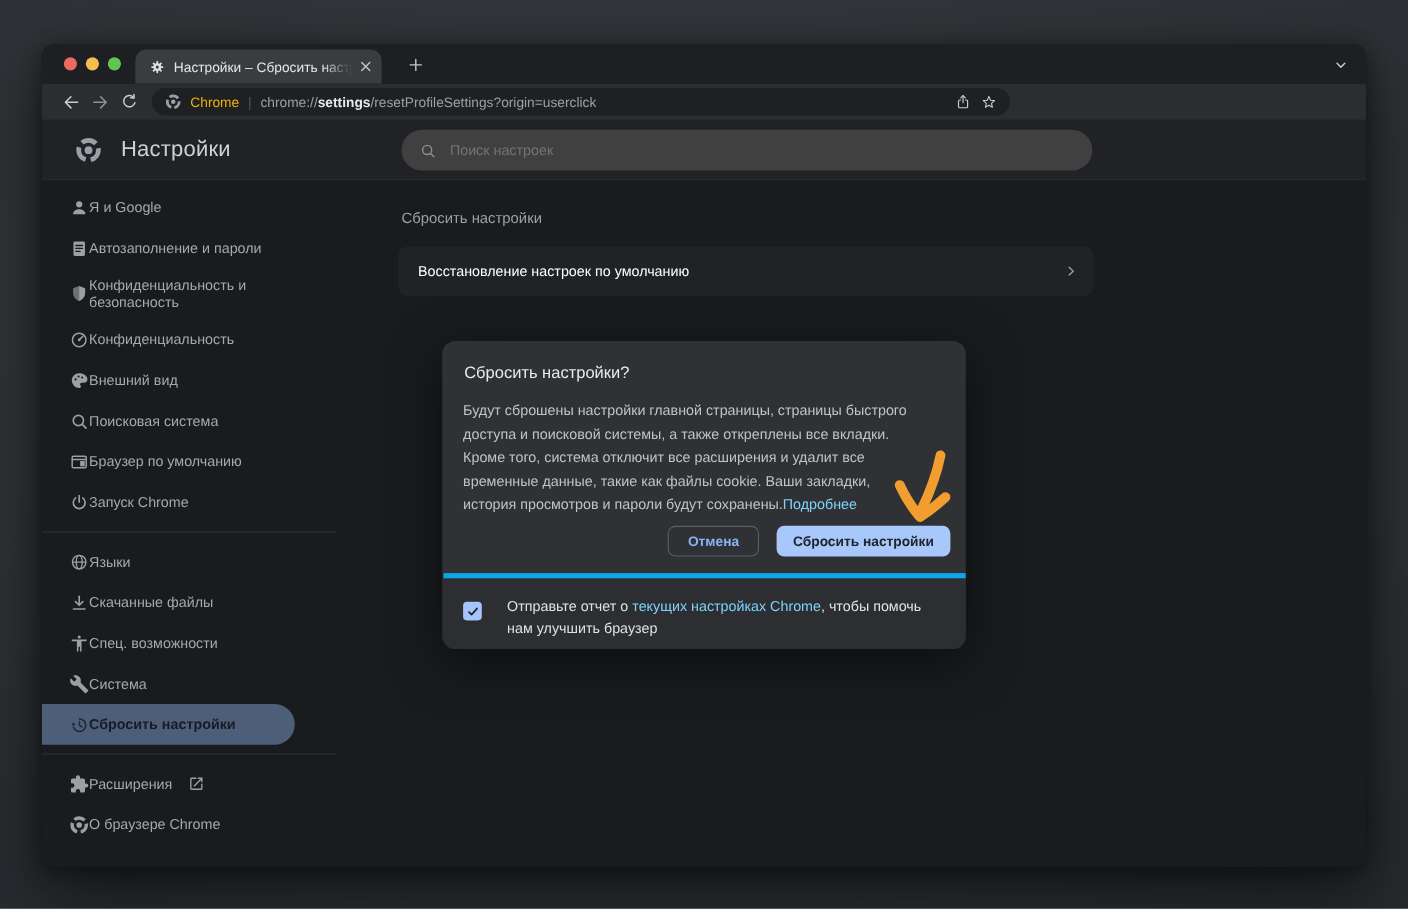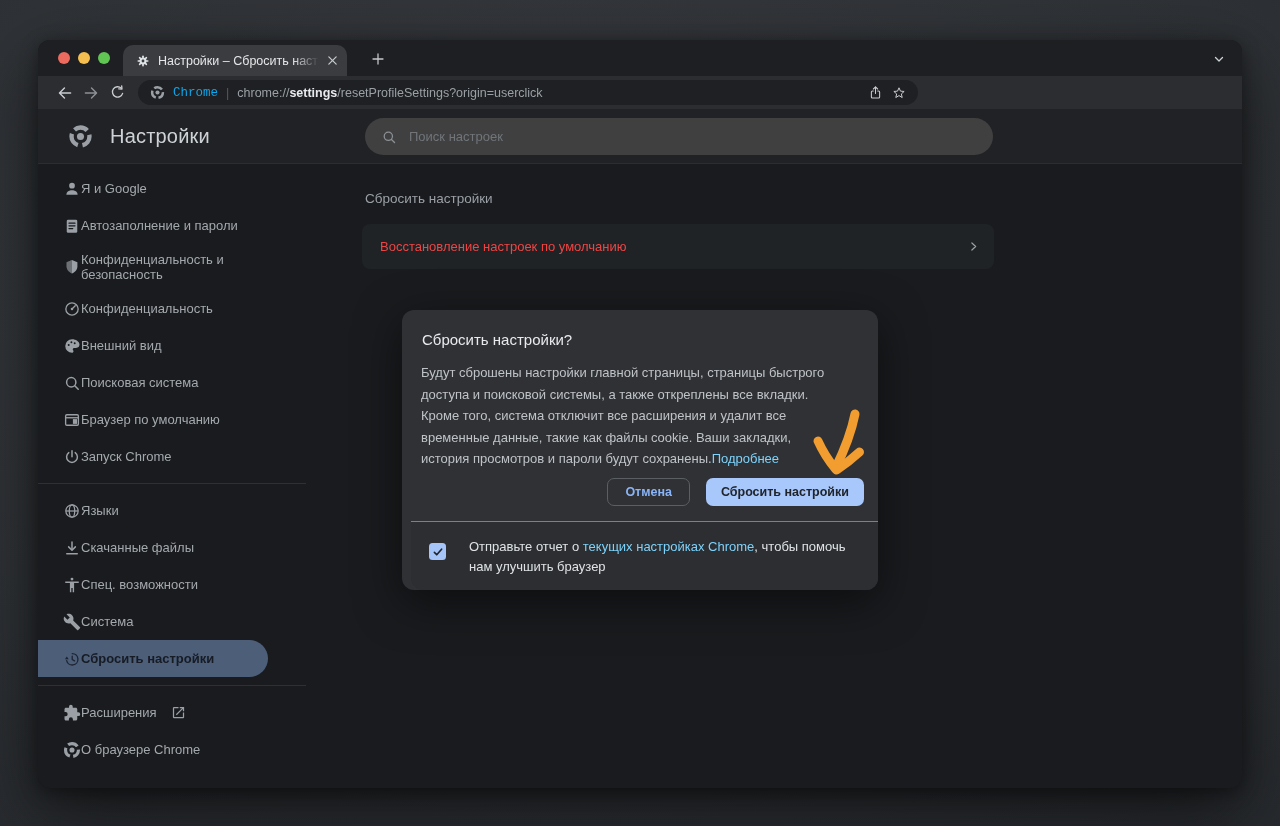--- a/index.html
+++ b/index.html
@@ -29,21 +29,21 @@
   .icon-btn { display:flex; align-items:center; justify-content:center; cursor:pointer; }
   .newtab { position:absolute; left:330px; top:9px; width:20px; height:20px; }
   .strip-chevron { position:absolute; right:16px; top:11px; width:15px; height:15px; }
   
   .toolbar { height:33px; background:#2b2d30; display:flex; align-items:center; padding:0 14px; flex:none; }
   .nav-ic { width:26px; height:26px; }
   .urlbar {
     margin-left:8px; width:780px; height:25px; border-radius:13px; background:#1e2023;
     display:flex; align-items:center; gap:8px; padding:0 11px 0 12px; font-size:12.5px; cursor:text;
   }
-  .site-label { color:#0ea5e9;font-family:Liberation Mono, monospace; }
+  .site-label { color:#eab308; }
   .url-sep { color:#54585c; }
   .url-text { color:#9aa0a5; white-space:nowrap; }
   .url-text b { color:#e8eaed; font-weight:700; }
   .urlbar .spacer { flex:1; }
   
   .settings-header { height:55px; background:#202225; border-bottom:1px solid #2b2d30; position:relative; display:flex; align-items:center; flex:none; }
   .sh-logo { margin-left:30px; color:#9aa0a6; }
   .sh-title { margin-left:17px; font-size:20px; color:#ced2d6; font-weight:400; letter-spacing:.2px; }
   .search-pill {
     position:absolute; left:327px; top:9px; width:628px; height:37px; border-radius:19px;
@@ -58,36 +58,36 @@
   .side-item .ico { width:18px; height:18px; color:#9aa0a6; flex:none; display:flex; }
   .side-item.two-line { height:46px; line-height:15px; }
   .side-item.selected { width:230px; background:#4d5e79; border-radius:0 18.5px 18.5px 0; color:#161b24; font-weight:700; }
   .side-item.selected .ico { color:#1d2433; }
   .side-divider { height:1px; background:#2e3134; margin:8px 0; width:268px; }
   .ext-link-ic { margin-left:14px; color:#9aa0a6; display:flex; }
   
   .main-col { position:absolute; left:324px; top:0; width:632px; }
   .section-title { margin-top:27px; padding-left:3px; font-size:13.5px; color:#9aa0a6; font-weight:500; }
   .row-card { margin-top:18px; height:45px; background:#202326; border-radius:8px; display:flex; align-items:center; padding:0 14px 0 18px; cursor:pointer; }
-  .row-card-label { font-size:13px; color:#ef4444; flex:1; }
+  .row-card-label { font-size:13px; color:#ffffff; flex:1; }
   
   .dialog {
     position:absolute; left:364px; top:146px; width:476px; height:280px;
     background:#2f3134; border-radius:12px; box-shadow:0 12px 45px rgba(0,0,0,.5);
   }
   .dlg-title { padding:21px 20px 0; font-size:15px; color:#e8eaed; font-weight:500; }
   .dlg-body { padding:14px 20px 0 19px; width:455px; font-size:13px; line-height:21.5px; color:#bfc3c8; }
   .dlg-link { color:#7dd3fc; cursor:pointer; }
   .dlg-actions { position:absolute; right:14px; top:168px; display:flex; gap:16px; }
   .btn { height:28px; border-radius:7px; font-size:12.5px; font-weight:700; font-family:inherit; cursor:pointer; }
   .btn-cancel { background:transparent; border:1px solid #5b5f63; color:#8ab4f8; padding:0 17px; }
   .btn-confirm { background:#a8c7fa; border:none; color:#20252b; padding:0 15px; }
   .dlg-footer {
-    position:absolute; left:9px; right:0; bottom:0; height:69px;
-    background:#2c2e31; border-top:1px solid #0ea5e9; border-radius:0 0 12px 12px;
+    position:absolute; left:1px; right:0; bottom:0; height:69px;
+    background:#2c2e31; border-top:5px solid #0ea5e9; border-radius:0 0 12px 12px;
     display:flex; padding:15px 20px 0 18px; gap:23px;
   }
   .checkbox { width:17px; height:17px; border-radius:3.5px; background:#a5c4f7; margin-top:6px; display:flex; align-items:center; justify-content:center; cursor:pointer; flex:none; }
   .footer-text { font-size:13px; line-height:20px; color:#dfe2e5; width:395px; }
   
   .annot-arrow { position:absolute; left:770px; top:244px; width:58px; height:74px; z-index:6; pointer-events:none; }
 </style>
 </head>
 <body>
 

